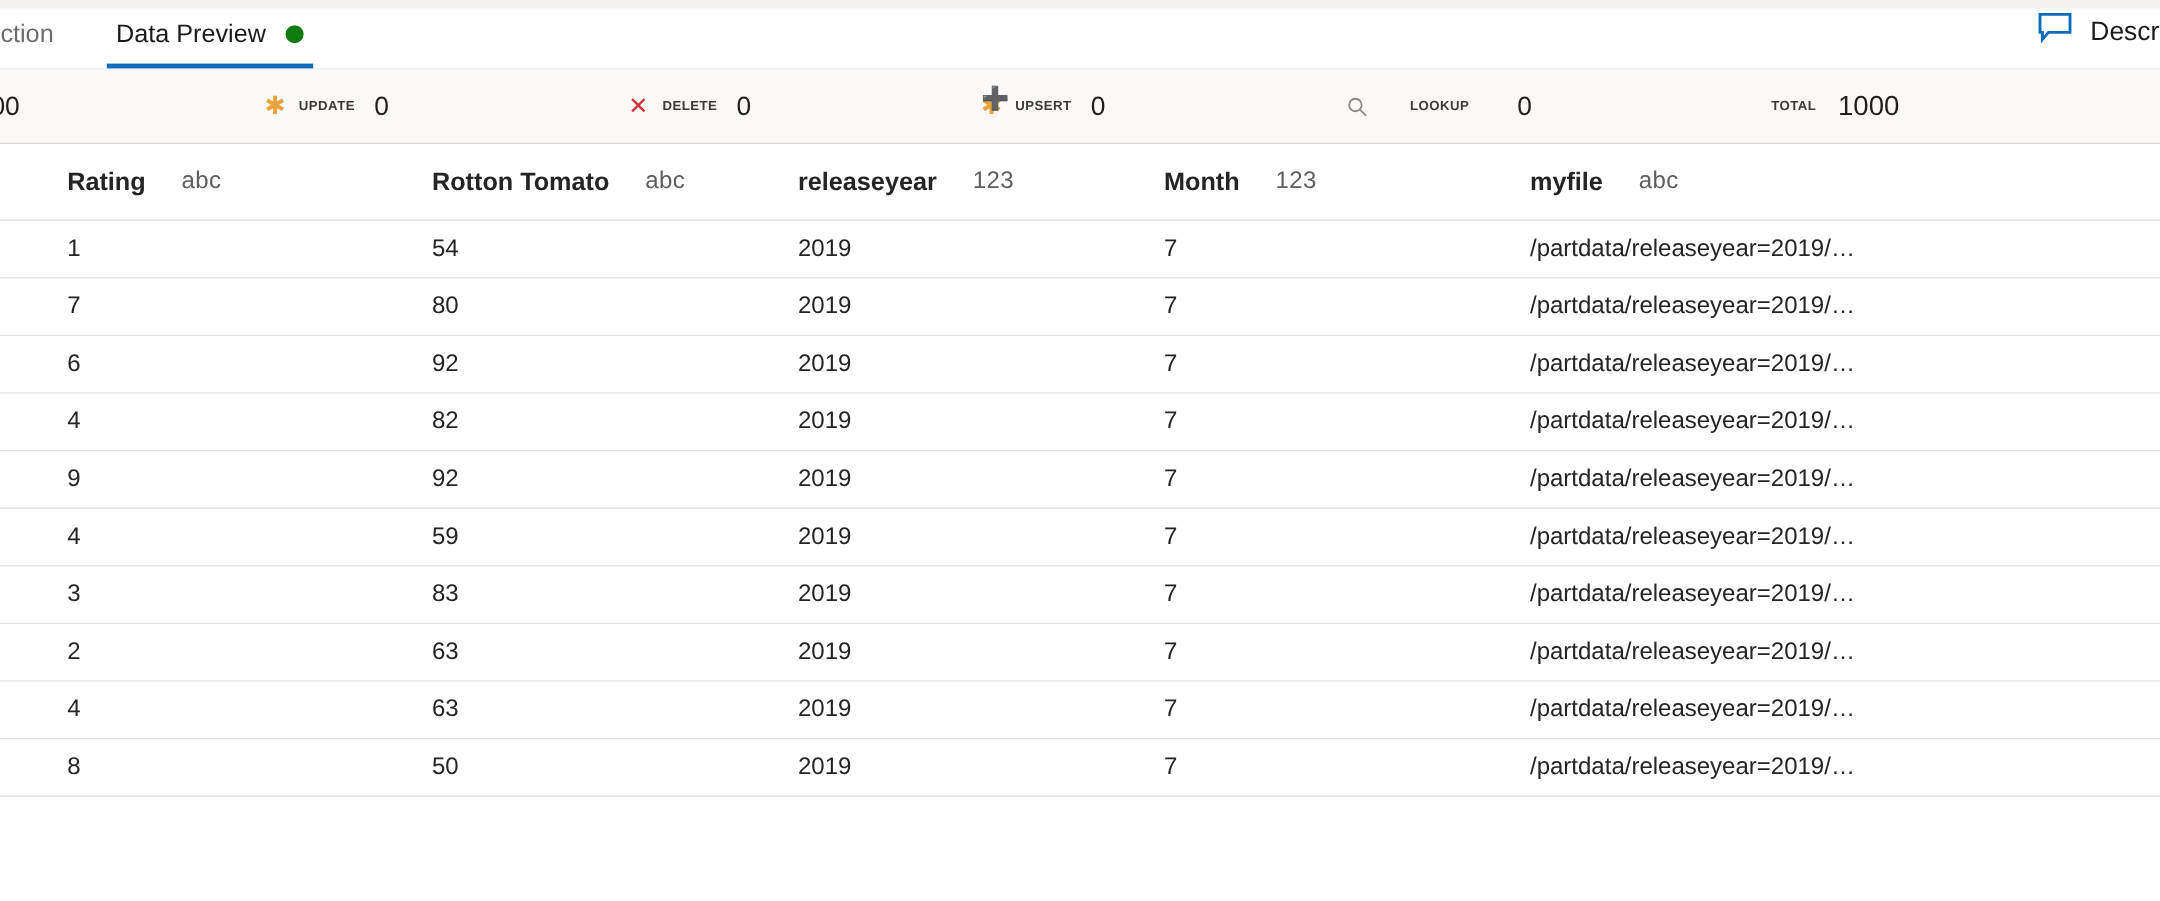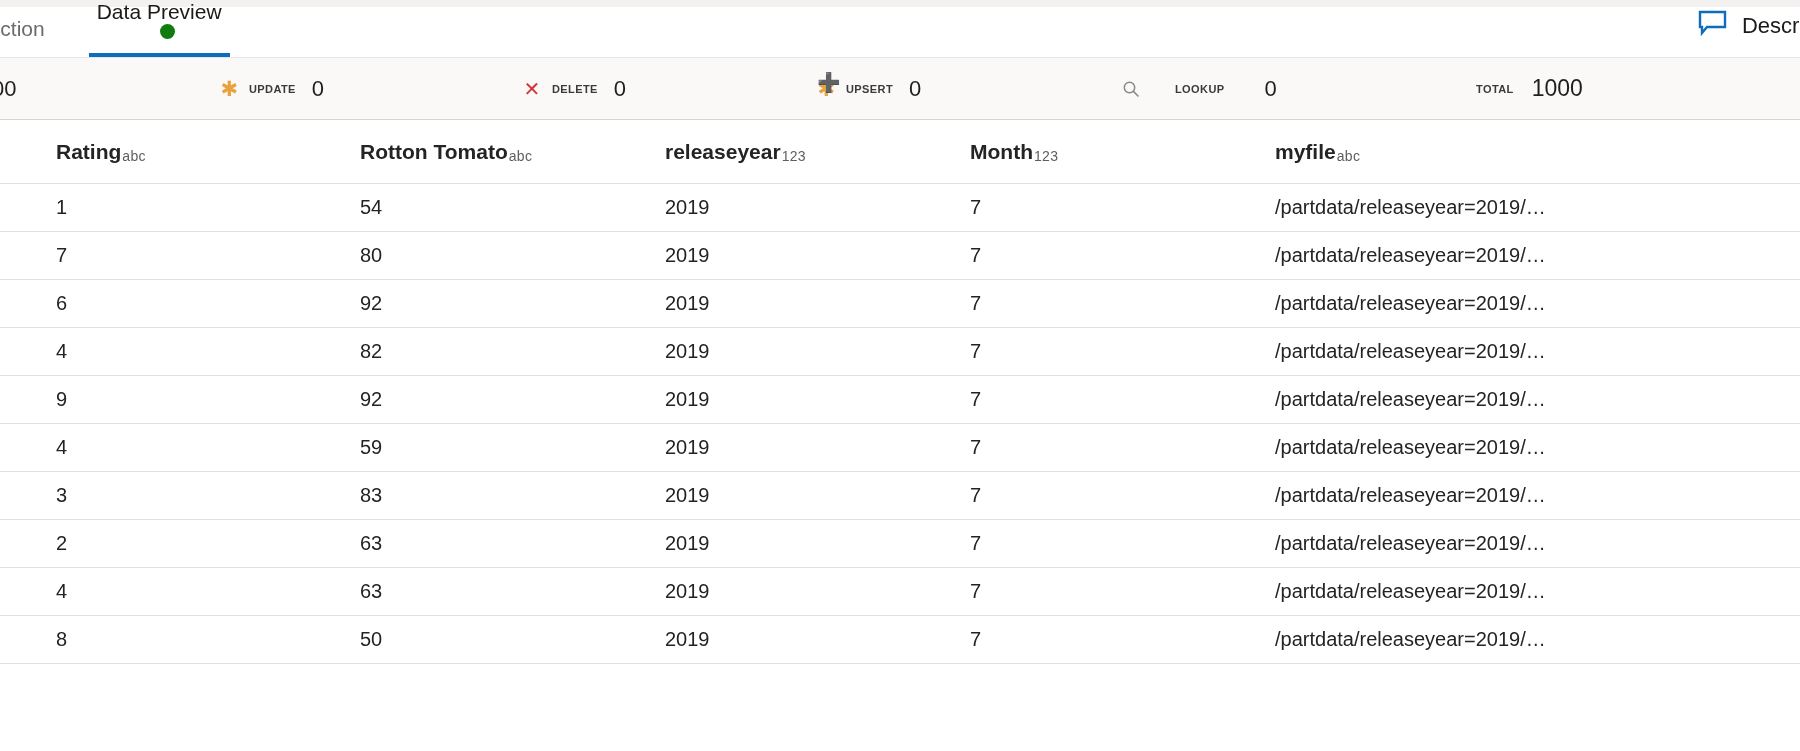--- a/index.html
+++ b/index.html
@@ -46,21 +46,20 @@
     height: 100%;
     padding: 0 26px;
     font-size: 21px;
     color: #6b6b6b;
     white-space: nowrap;
     box-sizing: border-box;
     cursor: pointer;
   }
   .tab.active {
     color: #1b1a19;
-    flex-direction: column;
   }
   .tab.active::after {
     content: "";
     position: absolute;
     left: 18px;
     right: 18px;
     bottom: 0;
     height: 4px;
     background: #0f6cbd;
   }
@@ -183,25 +182,25 @@
     font-size: 20px;
     color: #242424;
     height: 47px;
     padding: 0;
     vertical-align: middle;
     border-bottom: 1px solid #e1dfdd;
     background: #ffffff;
   }
   .hcell {
     display: flex;
-    align-items: flex-end;
-    gap: 1px;
+    align-items: flex-start;
+    gap: 30px;
   }
   .type-tag {
-    font-size: 14px;
+    font-size: 20px;
     color: #605e5c;
     font-weight: 400;
     letter-spacing: 0.3px;
   }
   .c-rating  { width: 320px; }
   .c-rt      { width: 305px; }
   .c-year    { width: 305px; }
   .c-month   { width: 305px; }
   .c-myfile  { width: auto; }
 

